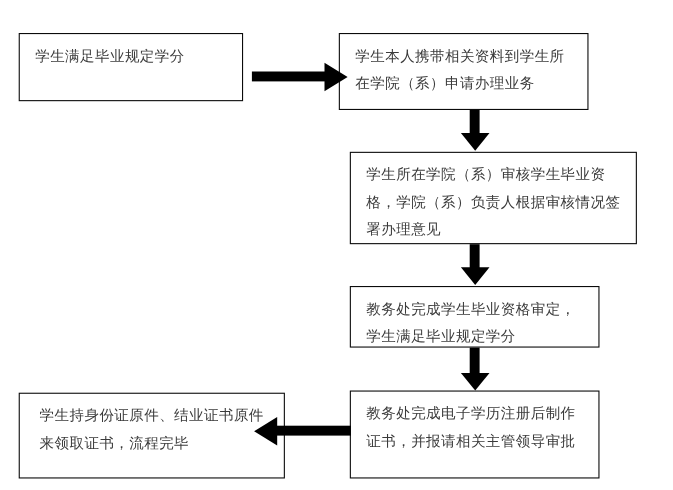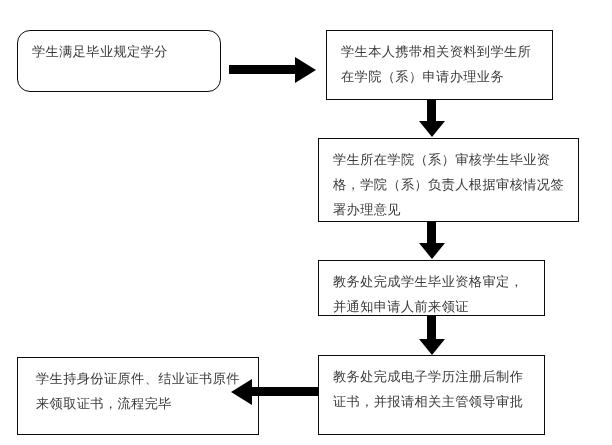--- a/index.html
+++ b/index.html
@@ -23,22 +23,22 @@
     color: #3a3a3a;
     font-size: 13.2px;
     line-height: 25px;
     letter-spacing: 0.4px;
     padding: 8px 12px 6px 14px;
     text-align: left;
     white-space: normal;
     word-break: break-all;
   }
   
-  #node-credits     { left: 17px;  top: 30px;  width: 204px; height: 62px; border-radius: 13px; }
-  #node-apply       { left: 326px; top: 30px;  width: 227px; height: 70px; }
+  #node-credits     { left: 17px;  top: 30px;  width: 204px; height: 62px; }
+  #node-apply       { left: 308px; top: 30px;  width: 227px; height: 70px; }
   #node-review      { left: 318px; top: 138px; width: 261px; height: 84px; }
   #node-approval    { left: 318px; top: 260px; width: 227px; height: 56px; }
   #node-certificate { left: 318px; top: 355px; width: 227px; height: 80px; }
   #node-collect     { left: 17px;  top: 357px; width: 242px; height: 78px; padding-left: 18px; }
 
   
   .arrow {
     position: absolute;
   }
   .arrow .shaft-h {
@@ -106,21 +106,21 @@
 <body>
 
 <div id="canvas">
 
   <div class="node" id="node-credits">学生满足毕业规定学分</div>
 
   <div class="node" id="node-apply">学生本人携带相关资料到学生所在学院（系）申请办理业务</div>
 
   <div class="node" id="node-review">学生所在学院（系）审核学生毕业资格，学院（系）负责人根据审核情况签署办理意见</div>
 
-  <div class="node" id="node-approval">教务处完成学生毕业资格审定，并通知申请人前来领证</div>
+  <div class="node" id="node-approval">教务处完成学生毕业资格审定，学生满足毕业规定学分</div>
 
   <div class="node" id="node-certificate">教务处完成电子学历注册后制作证书，并报请相关主管领导审批</div>
 
   <div class="node" id="node-collect">学生持身份证原件、结业证书原件来领取证书，流程完毕</div>
 
   <div class="arrow" id="arrow-credits-to-apply">
     <span class="shaft-h"></span>
     <span class="head-right"></span>
   </div>
 

